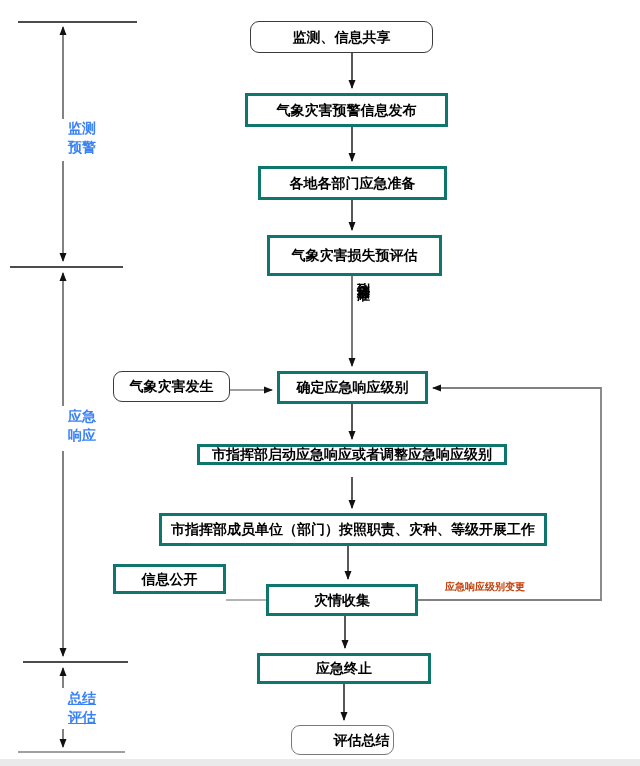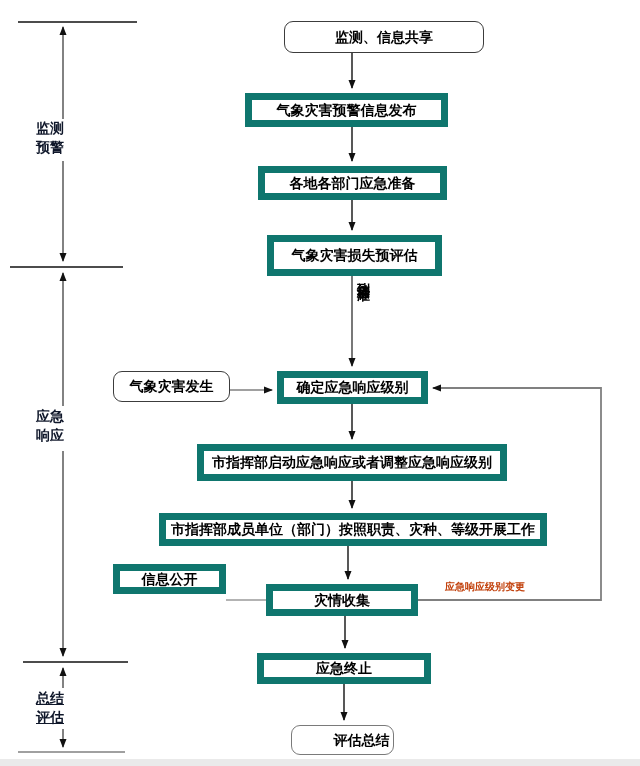--- a/index.html
+++ b/index.html
@@ -3,48 +3,48 @@
 <meta charset="utf-8">
 <style>
   html,body{margin:0;padding:0;background:#ffffff;}
   body{font-family:"DejaVu Sans","Liberation Sans",sans-serif;}
   .canvas{
     position:relative;width:640px;height:766px;background:#ffffff;overflow:hidden;
   }
   svg.wires{position:absolute;left:0;top:0;width:640px;height:766px;pointer-events:none;}
   .node{
     position:absolute;display:flex;align-items:center;justify-content:center;
-    border:7px solid #0f766e;background:#fff;box-sizing:border-box;
+    border:3px solid #0f766e;background:#fff;box-sizing:border-box;
     font-size:14px;font-weight:bold;color:#000;text-align:center;line-height:1.15;
     white-space:nowrap;
   }
   .node.rounded{border-radius:9px;border:1.5px solid #3c3c3c;}
   .node.rounded.graybrd{border-color:#7a7a7a;}
   .phase-label{
-    position:absolute;width:60px;text-align:left;background:#fff;
-    font-size:14px;font-weight:bold;color:#0f172a;line-height:19px;white-space:pre-line;
+    position:absolute;width:60px;text-align:right;background:#fff;
+    font-size:14px;font-weight:bold;color:#3b82f6;line-height:19px;white-space:pre-line;
   }
   .vtext{
     position:absolute;writing-mode:vertical-rl;text-orientation:upright;
     font-size:13px;font-weight:bold;color:#000;letter-spacing:1px;line-height:15px;
   }
   .float-label{
     position:absolute;font-size:10px;font-weight:bold;color:#c2410c;white-space:nowrap;
   }
   .bottom-strip{
     position:absolute;left:0;top:759px;width:640px;height:7px;background:#eaeaea;
   }
   
-  #n-monitor   {left:250px;top:21px; width:200px;height:32px;margin-left:34px;}
+  #n-monitor   {left:250px;top:21px; width:183px;height:32px;}
   #n-release   {left:245px;top:93px; width:203px;height:34px;}
   #n-prepare   {left:258px;top:166px;width:189px;height:34px;}
   #n-preassess {left:267px;top:235px;width:175px;height:41px;}
   #n-occur     {left:113px;top:371px;width:117px;height:31px;}
   #n-determine {left:277px;top:371px;width:151px;height:33px;}
-  #n-startadj  {left:197px;top:444px;width:310px;height:37px;text-align:center;}
+  #n-startadj  {left:197px;top:444px;width:310px;height:21px;text-align:center;}
   #n-members   {left:159px;top:513px;width:388px;height:33px;}
   #n-info      {left:113px;top:564px;width:113px;height:30px;}
   #n-collect   {left:266px;top:584px;width:152px;height:32px;}
   #n-terminate {left:257px;top:653px;width:174px;height:31px;}
   #n-summary   {left:291px;top:725px;width:103px;height:30px;padding-left:38px;}
   #t-threshold {left:356px;top:272px;height:86px;}
   #t-levelchange{left:445px;top:580px;}
   #p-monitor   {left:36px;top:119px;}
   #p-response  {left:36px;top:407px;}
   #p-evaluate  {left:36px;top:689px;text-decoration:underline;}

